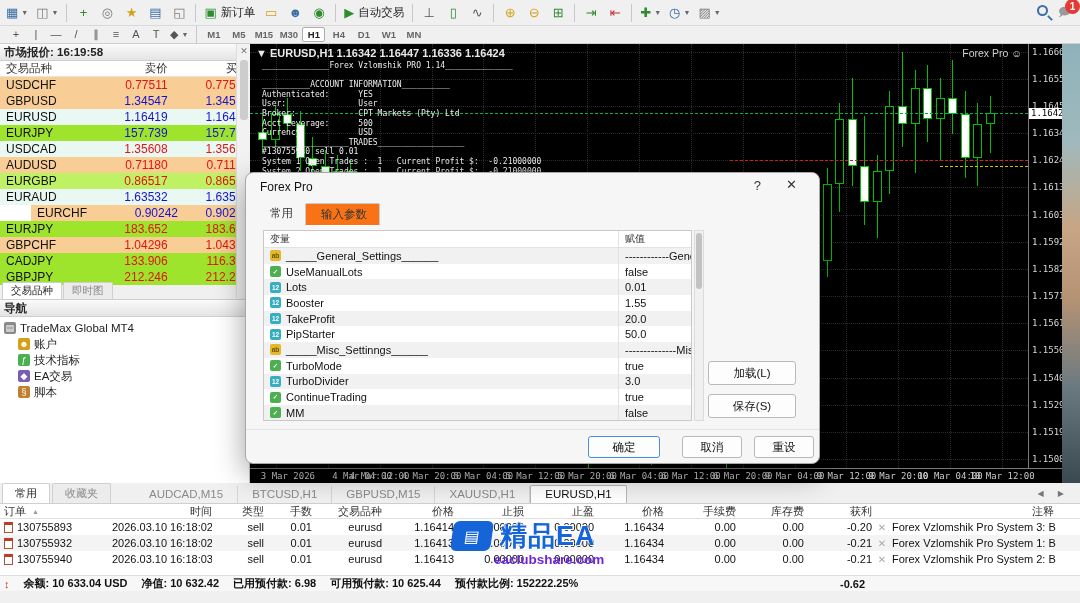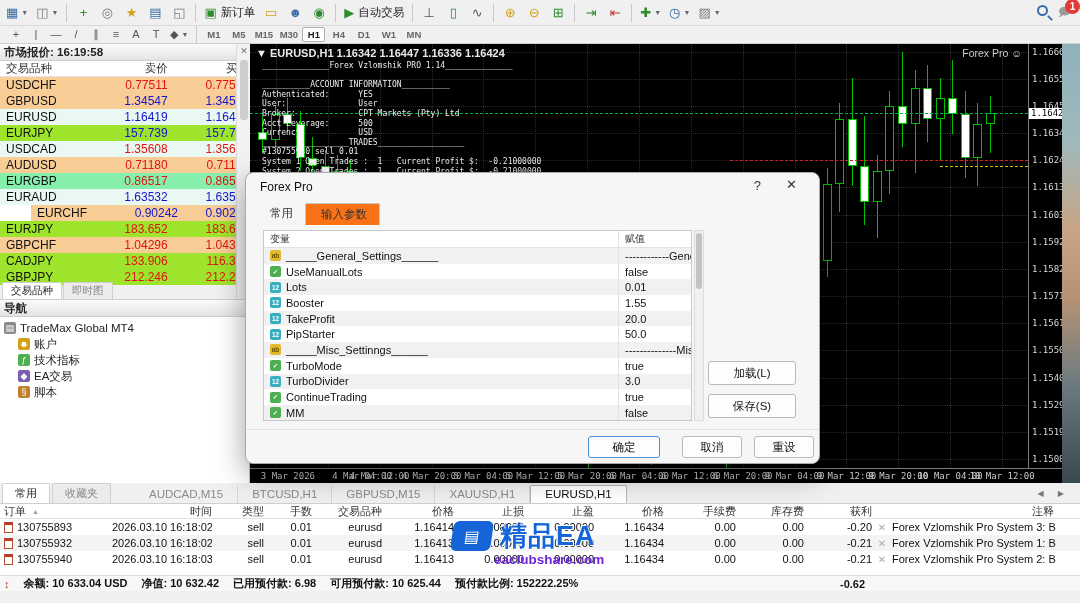--- a/index.html
+++ b/index.html
@@ -308,21 +308,21 @@
         <div class="mw-row" style="background: rgb(233, 248, 242);">
           <span class="mw-sym">USDCAD</span>
           <span class="mw-bid" style="color: rgb(224, 20, 20);">1.35608</span>
           <span class="mw-ask" style="color: rgb(224, 20, 20);">1.35628</span>
         </div>
         <div class="mw-row" style="background: rgb(248, 205, 150);">
           <span class="mw-sym">AUDUSD</span>
           <span class="mw-bid" style="color: rgb(224, 20, 20);">0.71180</span>
           <span class="mw-ask" style="color: rgb(224, 20, 20);">0.71199</span>
         </div>
-        <div class="mw-row" style="background: #86efac;">
+        <div class="mw-row" style="background: #bef264;">
           <span class="mw-sym">EURGBP</span>
           <span class="mw-bid" style="color: rgb(224, 20, 20);">0.86517</span>
           <span class="mw-ask" style="color: rgb(224, 20, 20);">0.86535</span>
         </div>
         <div class="mw-row" style="background: rgb(233, 248, 242);">
           <span class="mw-sym">EURAUD</span>
           <span class="mw-bid" style="color: rgb(20, 20, 204);">1.63532</span>
           <span class="mw-ask" style="color: rgb(20, 20, 204);">1.63551</span>
         </div>
         <div class="mw-row" style="background: rgb(248, 205, 150); margin-left: 31px;">

